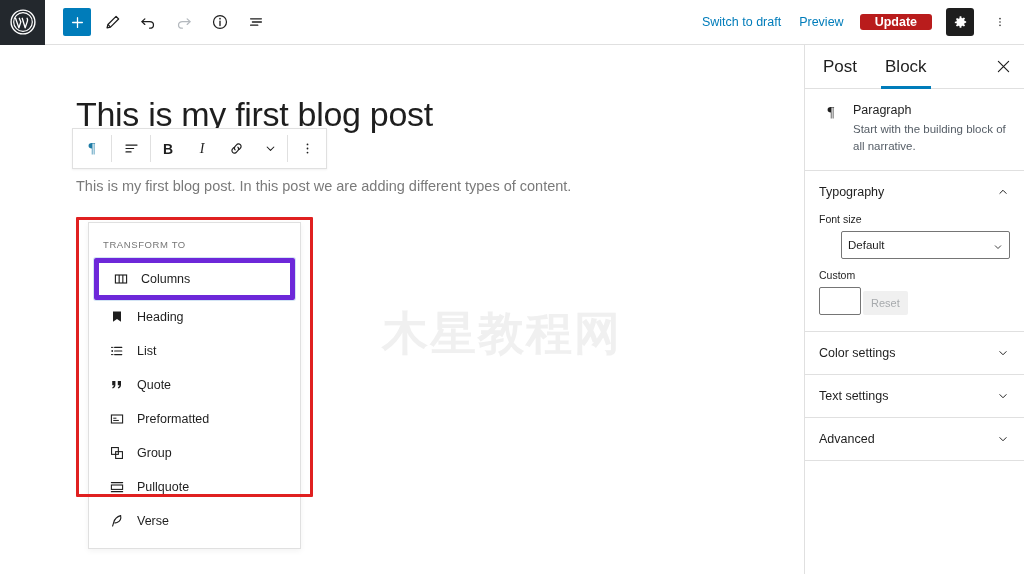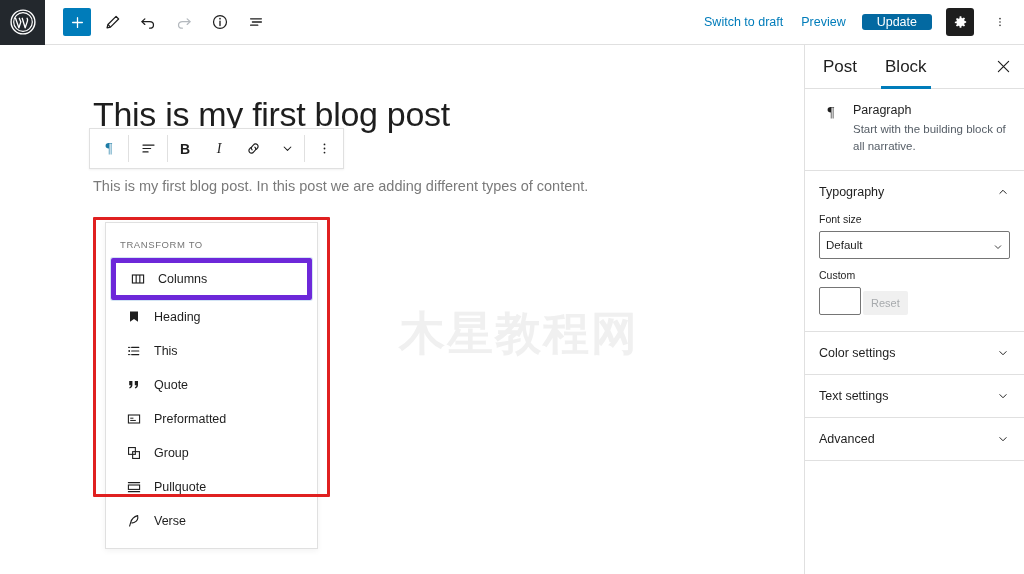--- a/index.html
+++ b/index.html
@@ -33,36 +33,36 @@
   .tb-btn.primary-add { background:#007cba; color:#fff; border-radius:2px; width:28px; height:28px; }
   .tb-btn.disabled { color:#b4b9be; }
   .tb-right {
     margin-left:auto; display:flex; align-items:center; gap:14px; padding-right:12px;
   }
   .link-btn {
     background:none; border:none; color:#007cba; font-size:12.5px;
     cursor:pointer; padding:4px 2px; font-family:"Liberation Sans", sans-serif;
   }
   .update-btn {
-    background:#0369a1; color:#fff; border:none; border-radius:3px;
-    font-size:12.5px; padding:1px 15px; cursor:pointer; font-weight:400;
+    background:#b91c1c; color:#fff; border:none; border-radius:3px;
+    font-size:12.5px; padding:1px 15px; cursor:pointer; font-weight:700;
     font-family:"Liberation Sans", sans-serif;
   }
   .gear-btn {
     width:28px; height:28px; background:#1e1e1e; color:#fff; border:none;
     border-radius:3px; display:flex; align-items:center; justify-content:center; cursor:pointer;
   }
   .dots-btn {
     width:24px; height:28px; background:transparent; border:none; color:#1e1e1e;
     display:flex; align-items:center; justify-content:center; cursor:pointer;
   }
 
   
   .canvas {
-    position:absolute; top:45px; left:17px; width:804px; height:529px;
+    position:absolute; top:45px; left:0; width:804px; height:529px;
     background:#fff; overflow:hidden;
   }
   .post-title {
     position:absolute; left:76px; top:50px;
     font-size:34px; font-weight:400; color:#1e1e1e; letter-spacing:-0.3px;
     white-space:nowrap;
   }
   .post-para {
     position:absolute; left:76px; top:128px; width:540px;
     font-size:14.5px; color:#7a7a7a; line-height:1.8;
@@ -168,21 +168,21 @@
   .fs-row { display:flex; gap:10px;flex-direction:column; }
   .fs-col-left { flex:1 1 auto; }
   .fs-col-right { display:flex; gap:2px; align-items:flex-end; }
   .fs-label { font-size:10.5px; color:#1e1e1e; margin-bottom:6px; display:block; }
   .fs-select {
     width:100%; height:28px; font-size:11.5px; color:#1e1e1e;
     border:1px solid #757575; border-radius:2px; background:#fff;
     padding:0 6px; appearance:none; font-family:"Liberation Sans", sans-serif;
     position:relative;
   }
-  .select-wrap { position:relative; }
+  .select-wrap { position:relative;margin-left:22px; }
   .select-wrap .chev-abs {
     position:absolute; right:6px; top:8px; pointer-events:none; color:#1e1e1e;
   }
   .fs-custom-input {
     width:42px; height:28px; border:1px solid #757575; border-radius:2px;
     background:#fff; font-size:11.5px; padding:0 4px;
     font-family:"Liberation Sans", sans-serif;
   }
   .reset-btn {
     height:24px; background:#f0f0f0; border:none; border-radius:2px;
@@ -338,21 +338,21 @@
     </div>
 
     <div class="transform-item">
       <span class="ti-icon">
         <svg width="16" height="16" viewBox="0 0 20 20" aria-hidden="true">
           <path d="M7 5.5h9M7 10h9M7 14.5h9" stroke="#1e1e1e" stroke-width="1.35" stroke-linecap="round"></path>
           <circle cx="4" cy="10" r="1.1" fill="#1e1e1e"></circle>
           <path d="M3 5.5h2M3 14.5h2" stroke="#1e1e1e" stroke-width="1.2" stroke-linecap="round"></path>
         </svg>
       </span>
-      <span>This</span>
+      <span>List</span>
     </div>
 
     <div class="transform-item">
       <span class="ti-icon">
         <svg width="16" height="16" viewBox="0 0 20 20" aria-hidden="true">
           <path d="M4 5h4v5c0 2.2-1.4 3.8-3.4 4.4l-.6-1.4C5.2 12.6 6 11.7 6 10.4H4z" fill="#1e1e1e"></path>
           <path d="M11 5h4v5c0 2.2-1.4 3.8-3.4 4.4l-.6-1.4c1.2-.4 2-1.3 2-2.6h-2z" fill="#1e1e1e"></path>
         </svg>
       </span>
       <span>Quote</span>

